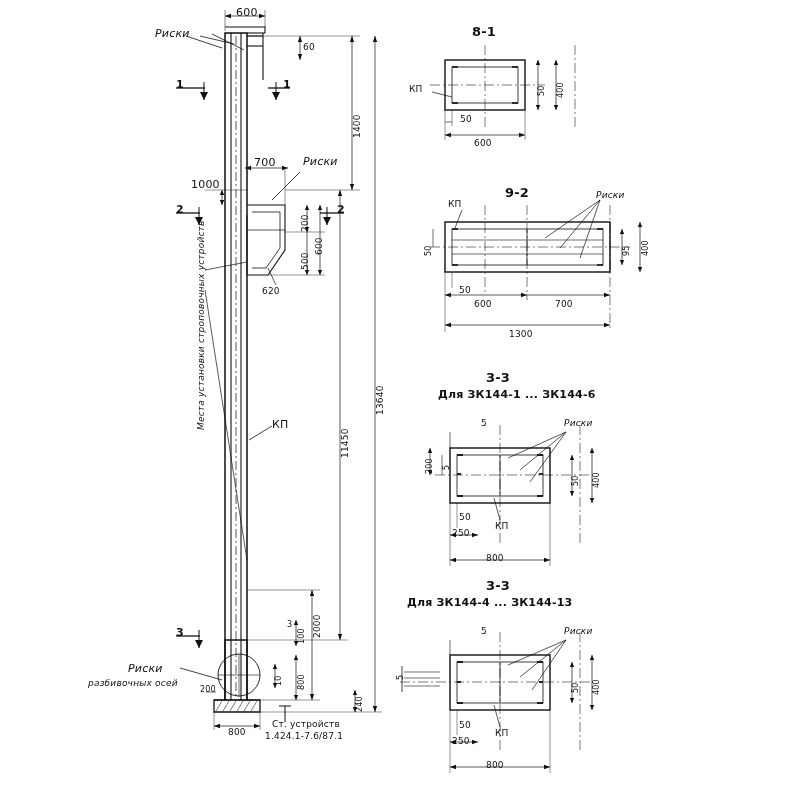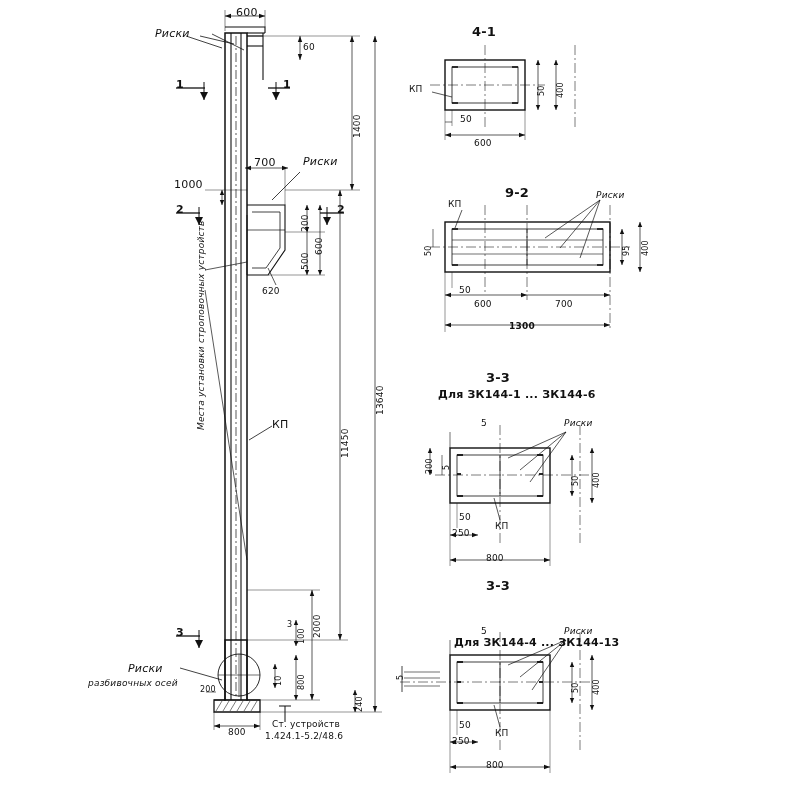--- a/index.html
+++ b/index.html
@@ -328,21 +328,21 @@
     <line x1="592" y1="655" x2="592" y2="710" stroke-width=".7"></line>
     <path d="M592 655 l-2.2 5 h4.4 z" fill="#111" stroke="none"></path>
     <path d="M592 710 l-2.2 -5 h4.4 z" fill="#111" stroke="none"></path>
   </g>
 </svg>
 
 <div class="lbl ital" style="left:155px;top:27px;">Риски</div>
 <div class="lbl" style="left:236px;top:6px;">600</div>
 <div class="lbl sm" style="left:303px;top:42px;">60</div>
 <div class="lbl sm rotv" style="left:352px;top:78px;height:60px;">1400</div>
-<div class="lbl" style="left:174px;top:178px;">1000</div>
+<div class="lbl" style="left:191px;top:178px;">1000</div>
 <div class="lbl" style="left:254px;top:156px;">700</div>
 <div class="lbl ital" style="left:303px;top:155px;">Риски</div>
 <div class="lbl sm rotv" style="left:300px;top:208px;height:24px;">200</div>
 <div class="lbl sm rotv" style="left:300px;top:240px;height:30px;">500</div>
 <div class="lbl sm rotv" style="left:314px;top:225px;height:30px;">600</div>
 <div class="lbl sm" style="left:262px;top:286px;">620</div>
 <div class="lbl sm rotv" style="left:340px;top:398px;height:60px;">11450</div>
 <div class="lbl sm rotv" style="left:375px;top:355px;height:60px;">13640</div>
 <div class="lbl" style="left:272px;top:418px;">КП</div>
 <div class="lbl sm rotv" style="left:312px;top:598px;height:40px;">2000</div>
@@ -359,55 +359,55 @@
 <div class="lbl bold" style="left:176px;top:203px;">2</div>
 <div class="lbl bold" style="left:337px;top:203px;">2</div>
 <div class="lbl bold" style="left:176px;top:626px;">3</div>
 
 <div class="lbl sm ital rot90" style="left:196px;top:430px;">Места установки строповочных устройств</div>
 
 <div class="lbl ital" style="left:128px;top:662px;">Риски</div>
 <div class="lbl sm ital" style="left:88px;top:678px;">разбивочных осей</div>
 
 <div class="lbl sm" style="left:272px;top:719px;">Ст. устройств</div>
-<div class="lbl sm" style="left:265px;top:731px;">1.424.1-5.2/48.6</div>
-
-<div class="lbl big" style="left:472px;top:24px;">4-1</div>
+<div class="lbl sm" style="left:265px;top:731px;">1.424.1-7.6/87.1</div>
+
+<div class="lbl big" style="left:472px;top:24px;">8-1</div>
 <div class="lbl sm" style="left:409px;top:84px;">КП</div>
 <div class="lbl sm" style="left:460px;top:114px;">50</div>
 <div class="lbl sm" style="left:474px;top:138px;">600</div>
 <div class="lbl xs rotv" style="left:537px;top:76px;height:20px;">50</div>
 <div class="lbl xs rotv" style="left:556px;top:70px;height:28px;">400</div>
 
 <div class="lbl big" style="left:505px;top:185px;">9-2</div>
 <div class="lbl sm" style="left:448px;top:199px;">КП</div>
 <div class="lbl ital sm" style="left:596px;top:190px;">Риски</div>
 <div class="lbl xs rotv" style="left:424px;top:236px;height:20px;">50</div>
 <div class="lbl sm" style="left:459px;top:285px;">50</div>
 <div class="lbl sm" style="left:474px;top:299px;">600</div>
 <div class="lbl sm" style="left:555px;top:299px;">700</div>
-<div class="lbl sm" style="left:509px;top:321px;font-weight:bold;">1300</div>
+<div class="lbl sm" style="left:509px;top:329px;">1300</div>
 <div class="lbl xs rotv" style="left:622px;top:232px;height:24px;">95</div>
 <div class="lbl xs rotv" style="left:641px;top:228px;height:28px;">400</div>
 
 <div class="lbl big" style="left:486px;top:370px;">3-3</div>
 <div class="lbl bold" style="left:438px;top:388px;">Для ЗК144-1 ... ЗК144-6</div>
 <div class="lbl ital sm" style="left:564px;top:418px;">Риски</div>
 <div class="lbl sm" style="left:481px;top:418px;">5</div>
 <div class="lbl sm" style="left:495px;top:521px;">КП</div>
 <div class="lbl sm" style="left:459px;top:512px;">50</div>
 <div class="lbl sm" style="left:452px;top:528px;">250</div>
 <div class="lbl sm" style="left:486px;top:553px;">800</div>
 <div class="lbl xs rotv" style="left:425px;top:452px;height:22px;">200</div>
 <div class="lbl xs rotv" style="left:442px;top:456px;height:14px;">5</div>
 <div class="lbl xs rotv" style="left:571px;top:466px;height:20px;">50</div>
 <div class="lbl xs rotv" style="left:592px;top:460px;height:28px;">400</div>
 
 <div class="lbl big" style="left:486px;top:578px;">3-3</div>
-<div class="lbl bold" style="left:454px;top:596px;margin-top:40px;">Для ЗК144-4 ... ЗК144-13</div>
+<div class="lbl bold" style="left:407px;top:596px;">Для ЗК144-4 ... ЗК144-13</div>
 <div class="lbl ital sm" style="left:564px;top:626px;">Риски</div>
 <div class="lbl sm" style="left:481px;top:626px;">5</div>
 <div class="lbl sm" style="left:495px;top:728px;">КП</div>
 <div class="lbl sm" style="left:459px;top:720px;">50</div>
 <div class="lbl sm" style="left:452px;top:736px;">250</div>
 <div class="lbl sm" style="left:486px;top:760px;">800</div>
 <div class="lbl xs rotv" style="left:571px;top:673px;height:20px;">50</div>
 <div class="lbl xs rotv" style="left:592px;top:667px;height:28px;">400</div>
 <div class="lbl xs rotv" style="left:396px;top:660px;height:20px;">5</div>
 

